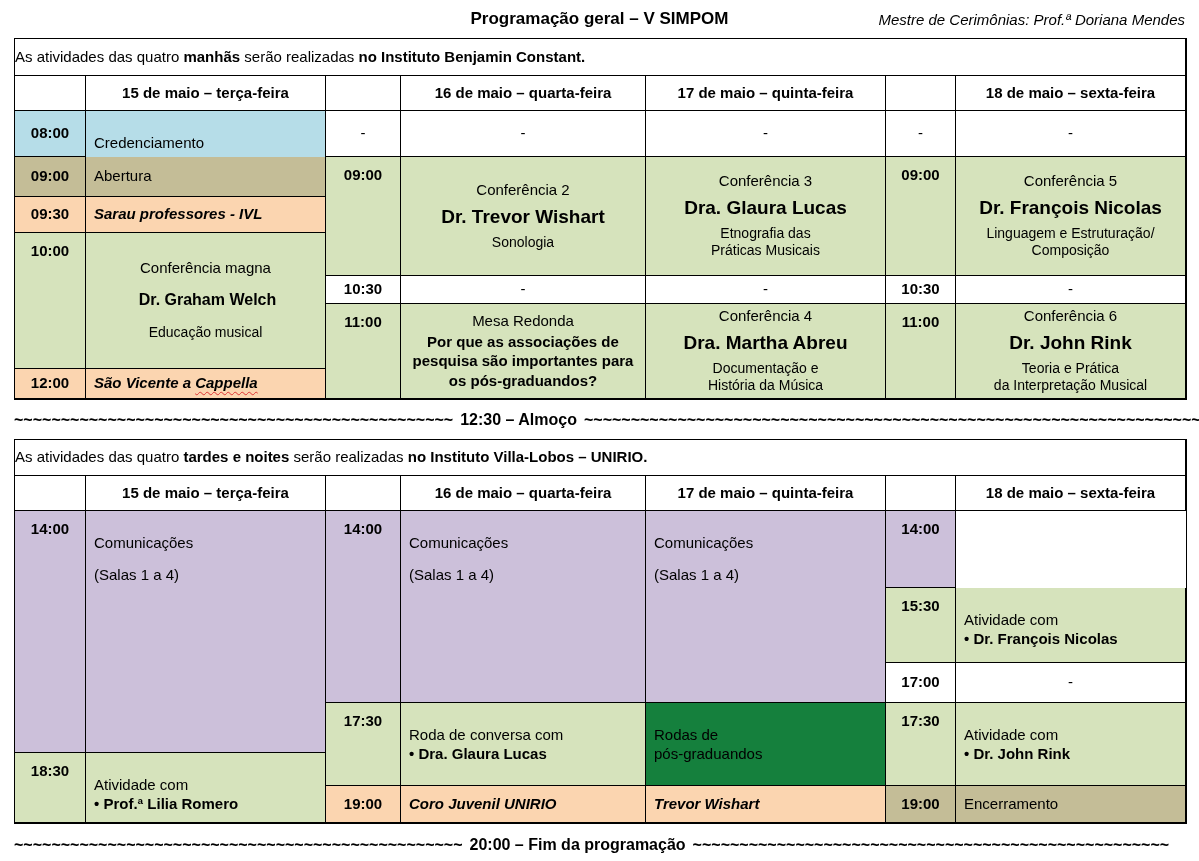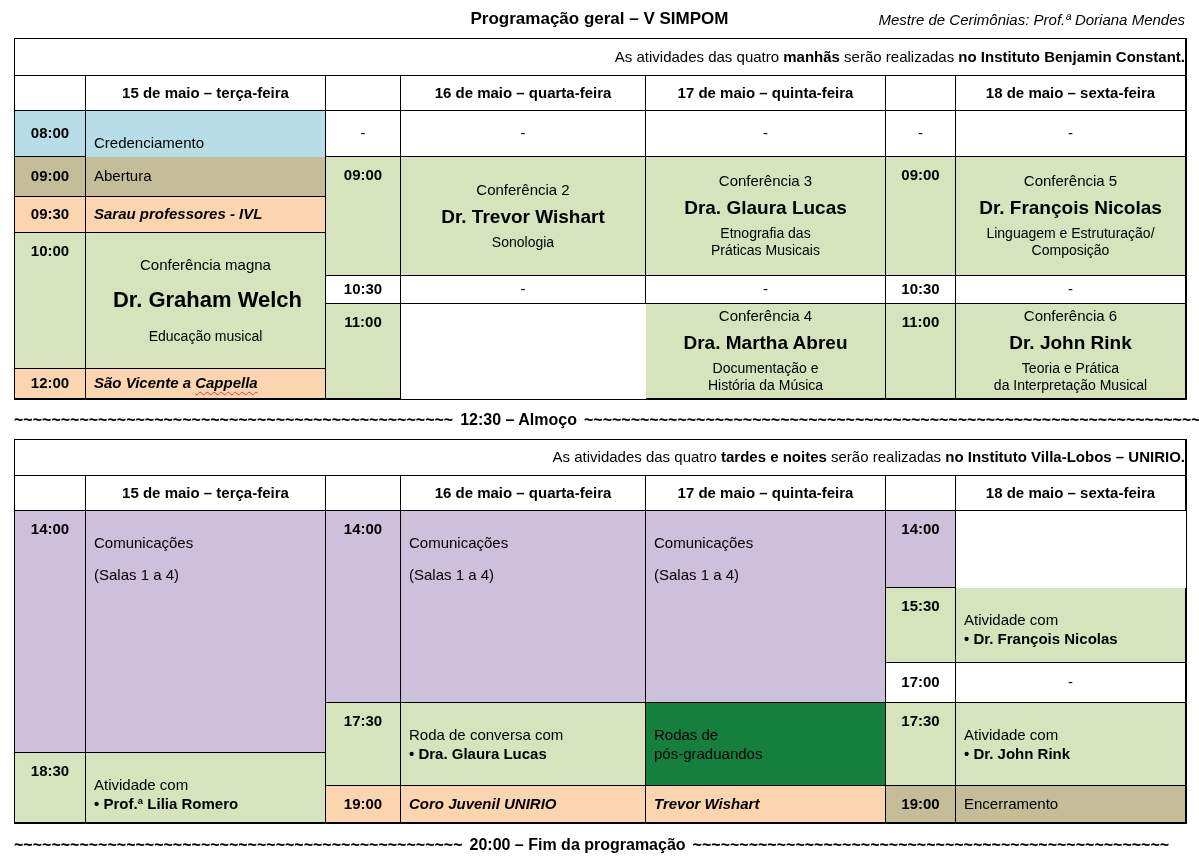--- a/index.html
+++ b/index.html
@@ -10,32 +10,32 @@
   .hdr .title{position:absolute;left:0;right:0;top:9px;text-align:center;font-size:17px;font-weight:bold;}
   .hdr .mc{position:absolute;right:14px;top:11px;font-size:15px;font-style:italic;}
 
   
   .tbl{margin-left:14px;width:1171px;display:grid;border:1px solid #000;box-sizing:content-box;
        grid-template-columns:71px 240px 75px 245px 240px 70px 230px;}
   .t1{grid-template-rows:37px 35px 46px 40px 36px 43px 28px 65px 30px;}
   .t2{grid-template-rows:36px 35px 77px 75px 40px 50px 33px 37px;}
   .c{border-right:1px solid #000;border-bottom:1px solid #000;box-sizing:border-box;
      display:flex;flex-direction:column;overflow:hidden;font-size:15px;line-height:1.25;}
-  .banner{grid-column:1/8;align-items:flex-end;justify-content:center;text-align:center;}
+  .banner{grid-column:1/8;align-items:flex-start;justify-content:center;text-align:center;}
   .banner .b{font-weight:bold;}
   .dhead{font-weight:bold;align-items:center;justify-content:center;text-align:center;}
   .time{font-weight:bold;align-items:center;justify-content:center;}
   .time.top{justify-content:flex-start;padding-top:9px;}
   .ctr{align-items:center;justify-content:center;text-align:center;}
   .evL{align-items:flex-start;justify-content:flex-start;padding:23px 8px;text-align:left;}
   .evL.mid{justify-content:center;padding-top:0;padding-bottom:0;}
   .conf{align-items:center;justify-content:center;text-align:center;padding:2px 4px;}
   .kicker{font-size:15px;}
   .cname{font-size:19px;font-weight:bold;margin:5px 0;}
-  .cname.lg{font-size:22px;margin:12px 0 14px 4px;}
+  .cname.lg{font-size:16px;margin:12px 0 14px 4px;}
   .topic{font-size:14px;white-space:pre-line;}
   .mesaq{font-weight:bold;font-size:15px;line-height:1.3;margin-top:1px;}
   .bi{font-weight:bold;font-style:italic;}
   .pre{white-space:pre-line;}
   .gap{margin-top:13px;}
   .bold{font-weight:bold;}
   .wavy{text-decoration:underline;text-decoration-style:wavy;text-decoration-color:#d33;
         text-decoration-thickness:1px;text-underline-offset:3px;}
 
   
@@ -121,20 +121,24 @@
 Composição</div>
   </div>
 
   <div class="c time" style="grid-area:7/3">10:30</div>
   <div class="c ctr" style="grid-area:7/4">-</div>
   <div class="c ctr" style="grid-area:7/5">-</div>
   <div class="c time" style="grid-area:7/6">10:30</div>
   <div class="c ctr" style="grid-area:7/7">-</div>
 
   <div class="c time top bgGreen" style="grid-area:8/3/10/4">11:00</div>
+  <div class="c conf bgGreen" style="grid-area:8/4/10/5">
+    <div class="kicker">Mesa Redonda</div>
+    <div class="mesaq">Por que as associações de pesquisa são importantes para os pós-graduandos?</div>
+  </div>
   <div class="c conf bgGreen" style="grid-area:8/5/10/6">
     <div class="kicker">Conferência 4</div>
     <div class="cname">Dra. Martha Abreu</div>
     <div class="topic">Documentação e
 História da Música</div>
   </div>
   <div class="c time top bgGreen" style="grid-area:8/6/10/7">11:00</div>
   <div class="c conf bgGreen" style="grid-area:8/7/10/8">
     <div class="kicker">Conferência 6</div>
     <div class="cname">Dr. John Rink</div>

